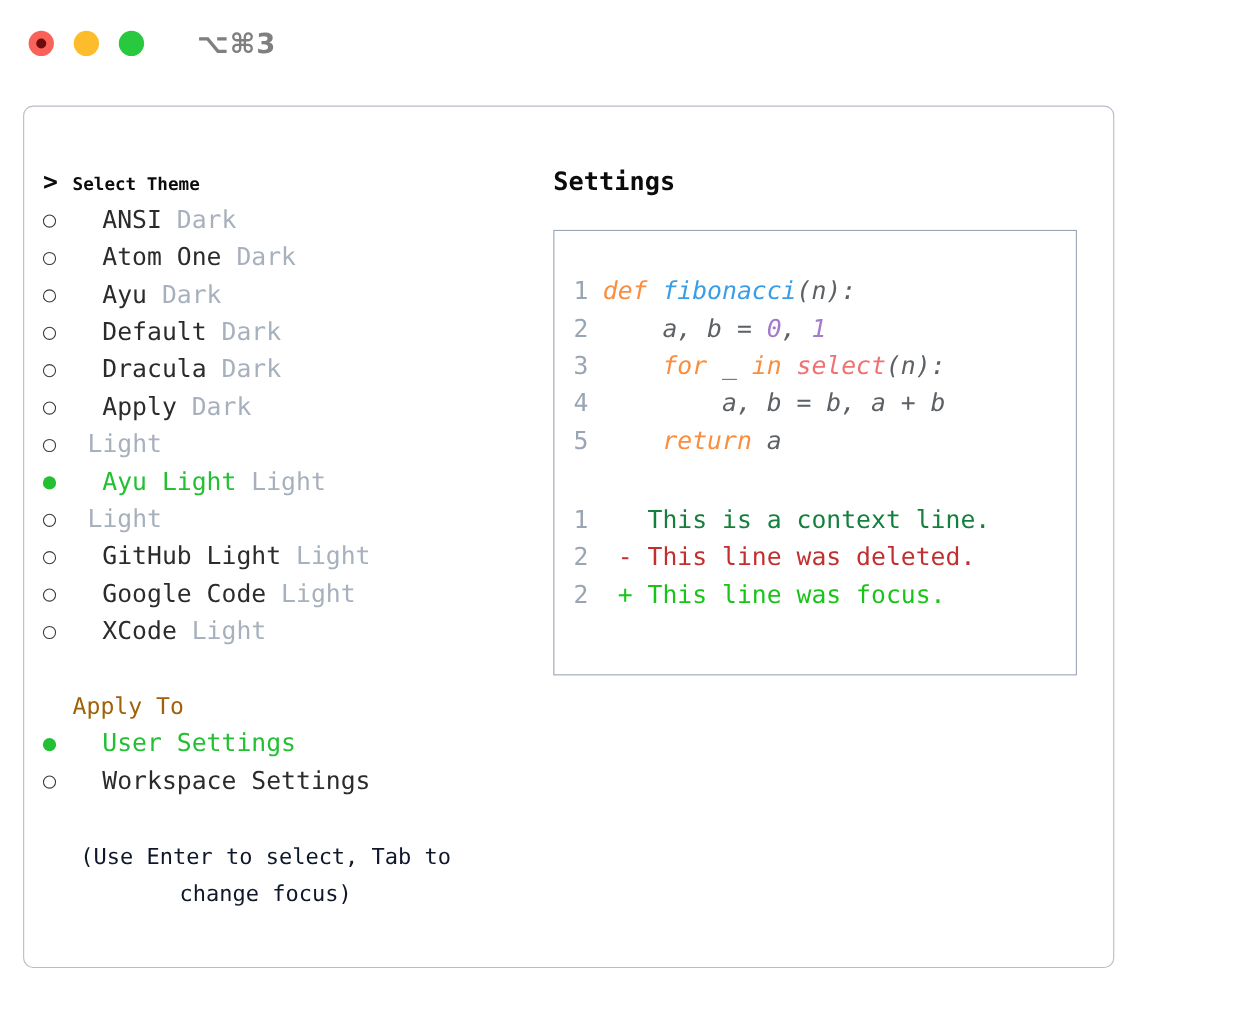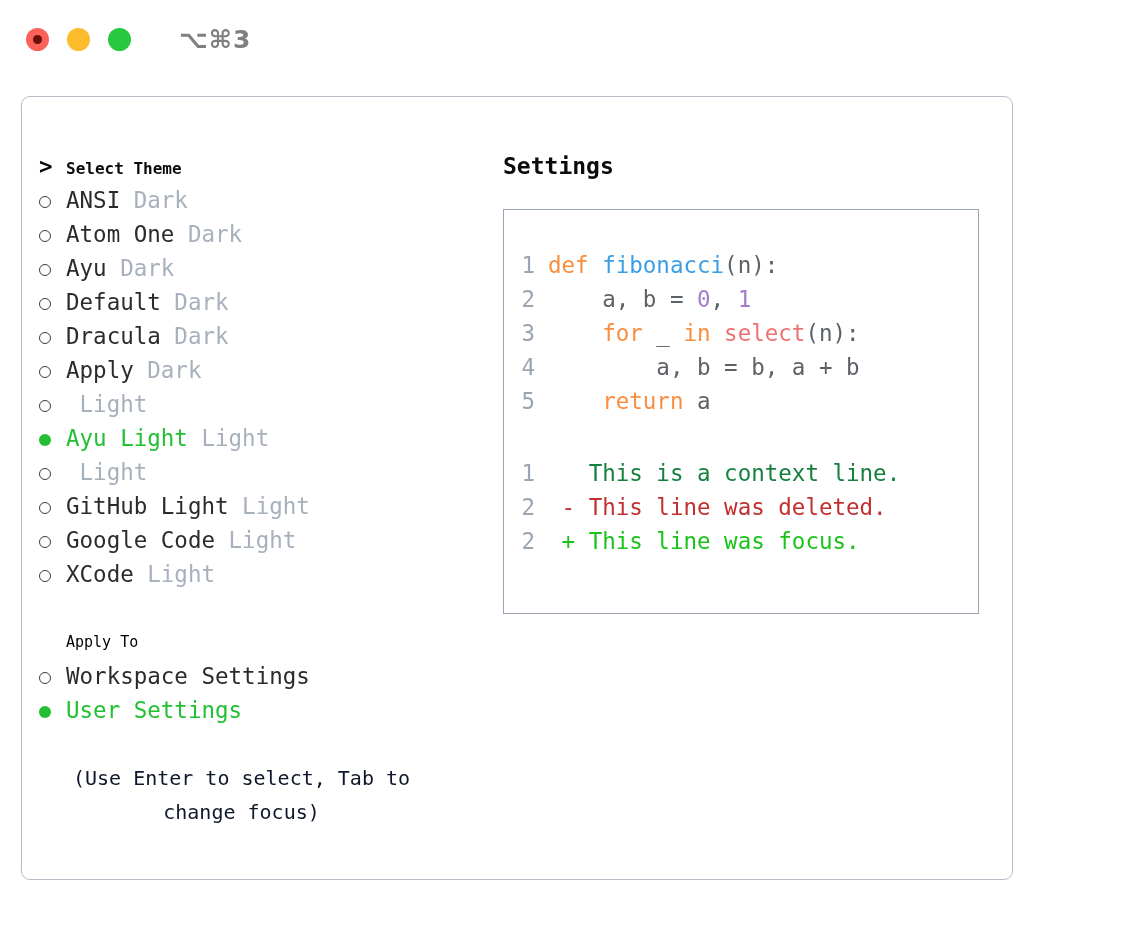--- a/index.html
+++ b/index.html
@@ -126,27 +126,27 @@
     height: 12px;
     border-radius: 50%;
   }
   .dot-on  { background: #22c032; }
   .dot-off {
     border: 1.8px solid #3c3c3c;
     background: transparent;
   }
   .mark-blank { display: inline-block; width: 27px; flex: 0 0 27px; }
 
-  .opt-name   { color: #2b2b2b; }
+  .opt-name   { color: #2b2b2b; margin-left: 27px; }
   .opt-name.sel { color: #22c032; }
   .opt-tag    { color: #a7b0bd; }
 
   .group-title {
-    color: #000000;
-    font-size: 15px;
+    color: #a16207;
+    font-size: 21px;
   }
   .spacer-md { height: 34px; }
 
   .hint {
     color: #0f172a;
     font-size: 20px;
     line-height: 34px;
     width: 405px;
     white-space: normal;
     text-align: center;
@@ -176,21 +176,21 @@
     height: 34px;
     white-space: pre;
   }
   .gutter {
     width: 44px;
     flex: 0 0 44px;
     text-align: right;
     color: #9aa5b4;
     padding-right: 13px;
   }
-  .code-text { color: #5c6166; }
+  .code-text { color: #5c6166; font-style: italic; }
 
   .tok-kw   { color: #fa8d3e; }
   .tok-fn   { color: #399ee6; }
   .tok-num  { color: #a37acc; }
   .tok-bi   { color: #f07171; }
   .tok-pl   { color: #5c6166; }
 
   .diff-ctx { color: #15803d; }
   .diff-del { color: #c22f2f; }
   .diff-add { color: #19c419; }
@@ -235,22 +235,22 @@
         </div>
 
       <div class="spacer-md"></div>
 
       <div class="line">
         <span class="mark-blank"></span>
         <span class="group-title">Apply To</span>
       </div>
 
       <div id="apply-list">
+          <div class="line"><span class="mark"><span class="dot dot-on"></span></span><span class="opt-name sel">User Settings</span></div>
           <div class="line"><span class="mark"><span class="dot dot-off"></span></span><span class="opt-name">Workspace Settings</span></div>
-          <div class="line"><span class="mark"><span class="dot dot-on"></span></span><span class="opt-name sel">User Settings</span></div>
         </div>
 
       <div class="spacer-md"></div>
 
       <div class="hint">(Use Enter to select, Tab to change focus)</div>
     </div>
 
     <div class="col-right">
       <div class="preview-label">Settings</div>
 

